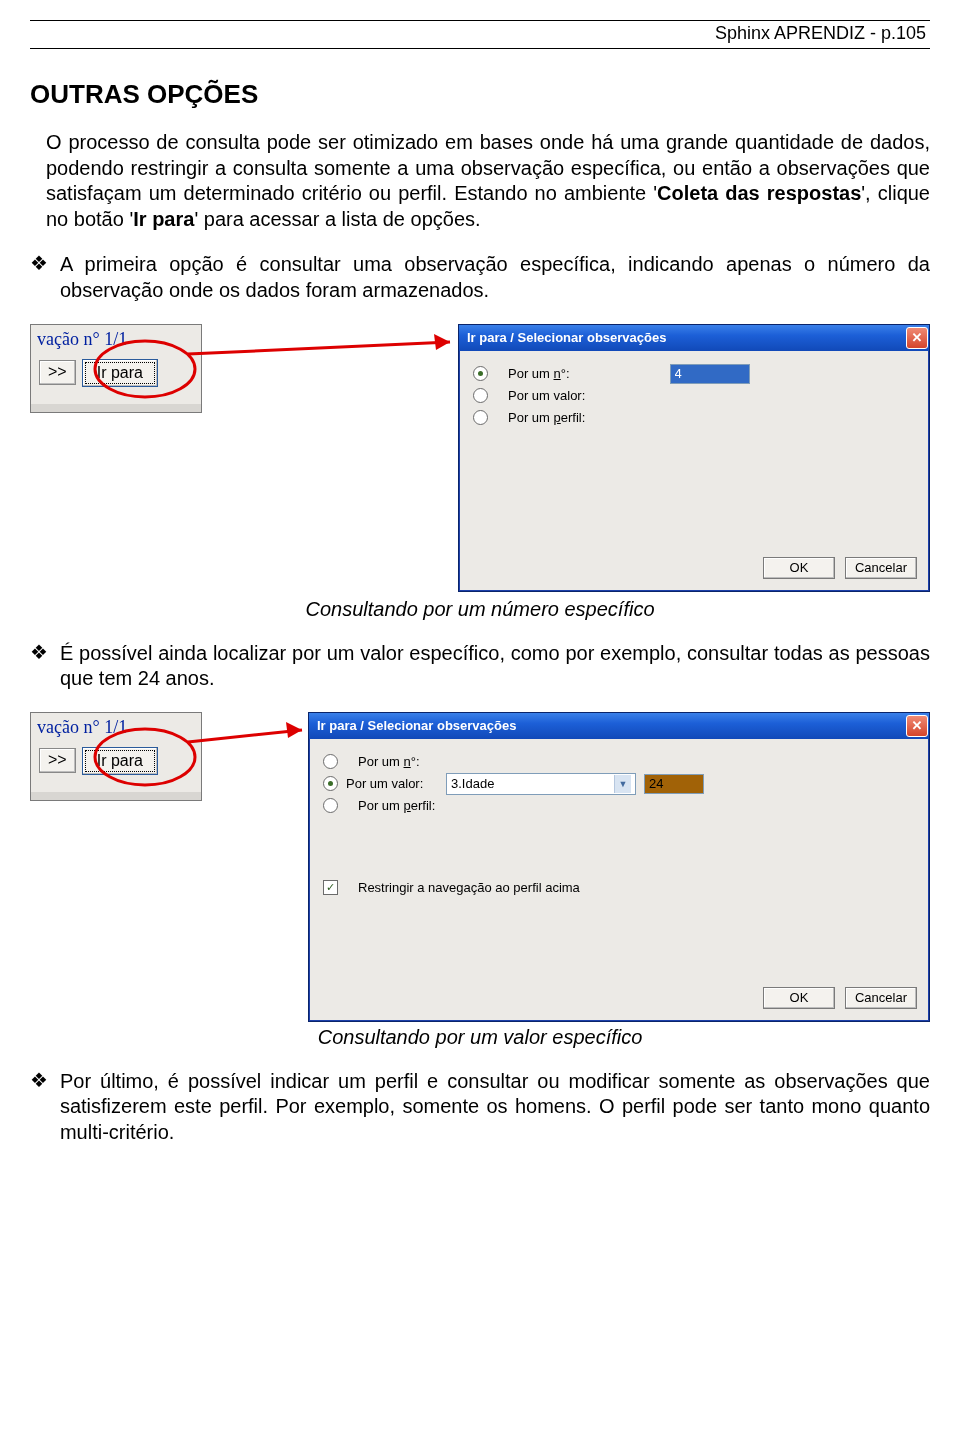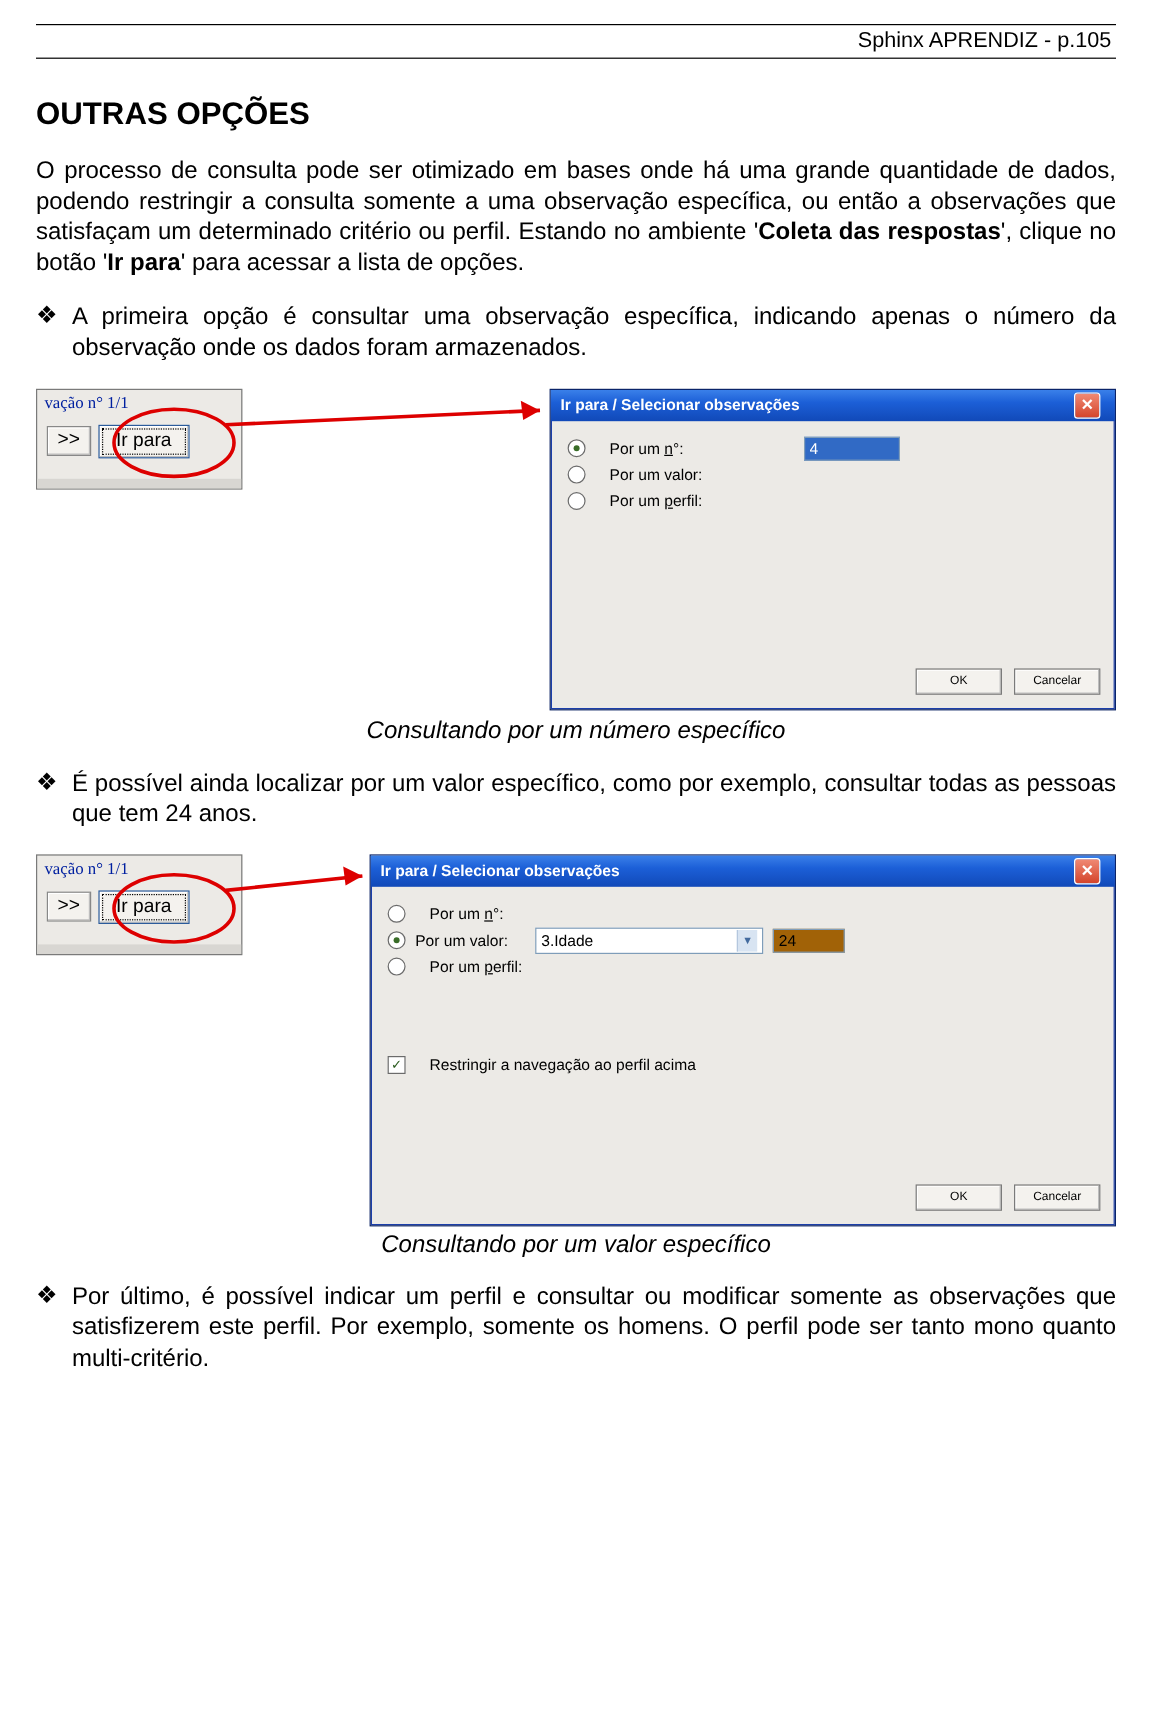--- a/index.html
+++ b/index.html
@@ -28,21 +28,21 @@
   }
   .h2 {
     font-size: 22px;
     font-weight: bold;
     margin: 22px 0 18px 0;
   }
   .body {
     font-size: 20px;
     line-height: 1.28;
     text-align: justify;
-    margin: 0 0 20px 0;
+    margin: 0 0 20px 16px;
   }
   .bullet {
     display: flex;
     gap: 12px;
     margin: 12px 0 20px 0;
   }
   .bullet-mark {
     font-size: 20px;
     line-height: 1.1;
     flex: 0 0 auto;
@@ -71,21 +71,21 @@
   
   .snippet {
     width: 170px;
     border: 1px solid #7a7a7a;
     background: #eceae6;
     font-family: "Segoe UI", Tahoma, sans-serif; 
   }
   .snippet .title {
     color: #0020a0;
     font-family: "Comic Sans MS", cursive;
-    font-size: 14px;
+    font-size: 18px;
     padding: 4px 6px 0 6px;
     white-space: nowrap;
   }
   .snippet .toolbar {
     height: 46px;
     display: flex;
     align-items: center;
     gap: 6px;
     padding: 0 8px 8px 8px;
   }
@@ -115,21 +115,21 @@
     box-shadow: 0 0 0 1px #1c3faa inset;
   }
   .dialog.large { width: 620px; }
   .titlebar {
     height: 26px;
     background: linear-gradient(to bottom, #3a80e9 0%, #1c5fd7 40%, #1149b8 100%);
     display: flex;
     align-items: center;
     color: #fff;
     font-weight: bold;
-    padding: 0 12px 0 8px;
+    padding: 0 1px 0 8px;
   }
   .titlebar .title-text { flex: 1; font-size: 13px; }
   .close-btn {
     width: 20px; height: 20px;
     background: linear-gradient(#f08a74,#d4442b);
     border: 1px solid #fff;
     border-radius: 3px;
     color: #fff; font-weight: bold; font-size: 13px;
     display:flex;align-items:center;justify-content:center;
   }
@@ -158,21 +158,21 @@
   .check { width:13px;height:13px;border:1px solid #6b6b6b;background:#fff;
     display:inline-flex;align-items:center;justify-content:center;font-size:11px;color:#2b5b1e;}
   .check.sel::after{content:"✓";}
   .dlg-space { height: 150px; }
   .dlg-space.short { height: 110px; }
   .btnrow {
     display:flex;gap:10px;justify-content:flex-end;padding:8px 12px 12px 12px;
   }
   .winbtn {
     min-width:72px;height:22px;border:1px solid #7a7a7a;background:#f4f2ee;
-    font-family:inherit;font-size:10px;
+    font-family:inherit;font-size:13px;
     box-shadow: inset -1px -1px 0 #bdbdbd, inset 1px 1px 0 #fff;
   }
   .bold { font-weight: bold; }
   u { text-decoration: underline; }
 </style>
 </head>
 <body>
 
 <div class="page">
 

